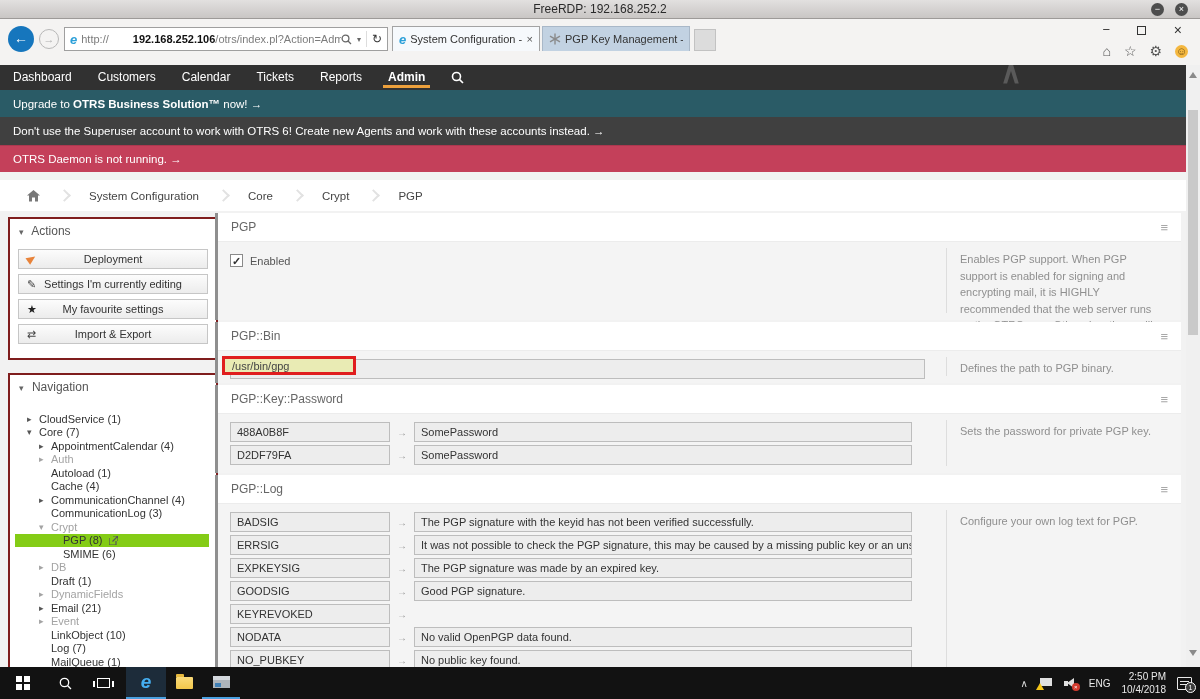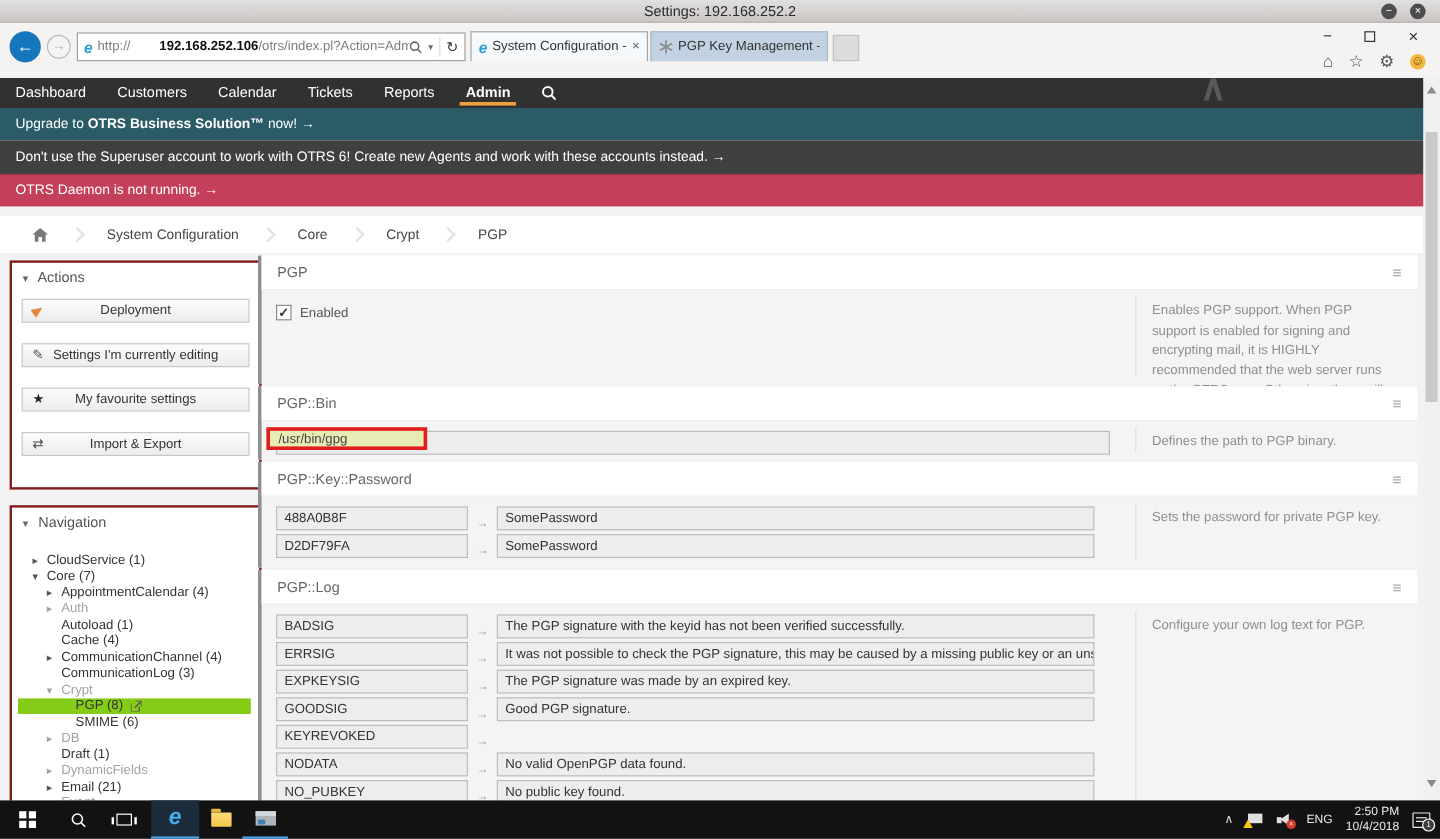--- a/index.html
+++ b/index.html
@@ -64,21 +64,21 @@
     display:flex; align-items:center; gap:20px; padding-left:27px; font-size:11.5px; color:#444; }
   .crumb-sep { width:9px; height:9px; border-top:2px solid #e2e2e2; border-right:2px solid #e2e2e2; transform:rotate(45deg); }
 
   
   .sidebar { position:absolute; left:8px; top:152px; width:210px; }
   .widget { background:#fff; border:2px solid #7f1d1d; margin-bottom:13px; }
   .widget-head { padding:5px 9px 4px; font-size:12px; color:#555; }
   .widget-caret { font-size:9px; color:#666; margin-right:5px; }
   .widget-body { padding:7px 8px 9px; }
   .action-btn { position:relative; display:flex; align-items:center; justify-content:center; height:20px;
-    border:1px solid #c6c6c6; background:linear-gradient(#fcfcfc,#ececec); margin-bottom:17px; font-size:11px; color:#333; }
+    border:1px solid #c6c6c6; background:linear-gradient(#fcfcfc,#ececec); margin-bottom:5px; font-size:11px; color:#333; }
   .abtn-ic { position:absolute; left:8px; font-size:11px; color:#444; line-height:1; }
   .ic-rocket { width:0; height:0; border-left:9px solid #e8833a; border-top:4px solid transparent;
     border-bottom:4px solid transparent; transform:rotate(-35deg); }
   .tree { margin-top:14px; }
   .tree-row { display:flex; align-items:center; height:13.5px; font-size:11px; color:#333; margin:0 7px 0 5px; }
   .tree-row.lvl0 { padding-left:12px; } .tree-row.lvl1 { padding-left:24px; } .tree-row.lvl2 { padding-left:36px; }
   .tree-row.muted { color:#a3a3a3; }
   .tree-row.selected { background:#84cc16; }
   .tr-arrow { display:inline-block; width:12px; font-size:9px; color:#555; }
   .muted .tr-arrow { color:#a3a3a3; }
@@ -88,21 +88,21 @@
   .main { position:absolute; left:215px; top:148px; width:966px; }
   .section { background:#f4f4f4; border-left:3px solid #8f8f8f; margin-bottom:2px; position:relative; }
   .sec-head { background:#fff; height:29px; display:flex; align-items:center; padding:0 13px;
     font-size:12px; color:#666; border-bottom:1px solid #ececec; }
   .sec-menu { margin-left:auto; color:#a8a8a8; font-size:13px; }
   .sec-body { position:relative; padding:8px 0 8px 12px; }
   .desc { position:absolute; left:728px; top:6px; bottom:6px; width:226px; border-left:1px solid #ddd;
     padding:3px 6px 0 13px; font-size:11px; color:#8f8f8f; line-height:1.5; }
   .tbox { background:#ededed; border:1px solid #bdbdbd; height:20px; line-height:18px; font-size:11px;
     color:#333; padding:0 6px; white-space:nowrap; overflow:hidden; }
-  .kv-row { display:flex; align-items:flex-end; margin-bottom:3px; }
+  .kv-row { display:flex; align-items:center; margin-bottom:3px; }
   .kv-key { width:160px; } .kv-arrow { width:24px; text-align:center; color:#9a9a9a; font-size:10px; } .kv-value { width:498px; }
   .cb-row { display:flex; align-items:center; margin-top:4px; }
   .cb { width:13px; height:13px; background:#fff; border:1px solid #8a8a8a; font-size:11px; font-weight:bold;
     line-height:12px; text-align:center; color:#333; }
   .cb-label { margin-left:7px; font-size:11px; color:#555; }
   .pgp-body { height:77px; } .bin-body { height:31px; } .pw-body { height:58px; }
   .bin-row { position:relative; }
   .bin-input { width:695px; }
   .bin-annot { position:absolute; left:-8px; top:-3px; width:134px; height:19px; background:#e9ebb4;
     border:3px solid #e01e1e; display:flex; align-items:center; padding-left:7px; font-size:11px; color:#444; }
@@ -148,21 +148,21 @@
   .notif-ic { position:relative; width:15px; height:13px; border:1px solid #e9e9e9; border-radius:1px; }
   .notif-ic::before { content:""; position:absolute; left:2px; top:3px; width:9px; height:1px; background:#e9e9e9; box-shadow:0 3px #e9e9e9; }
   .notif-badge { position:absolute; right:-5px; bottom:-4px; width:11px; height:11px; border-radius:50%;
     background:#3d3d3d; border:1px solid #fff; color:#fff; font-size:7px; line-height:9px; text-align:center; }
   svg { display:block; }
 </style>
 </head>
 <body>
 
 <div class="rdp-bar">
-  <span>Settings: 192.168.252.2</span>
+  <span>FreeRDP: 192.168.252.2</span>
   <span class="rdp-btn rdp-min">−</span>
   <span class="rdp-btn rdp-close">×</span>
 </div>
 
 <div class="chrome">
   <span class="wc wc-min">−</span>
   <span class="wc wc-max"></span>
   <span class="wc wc-close">×</span>
 
   <div class="btn-back">←</div>

